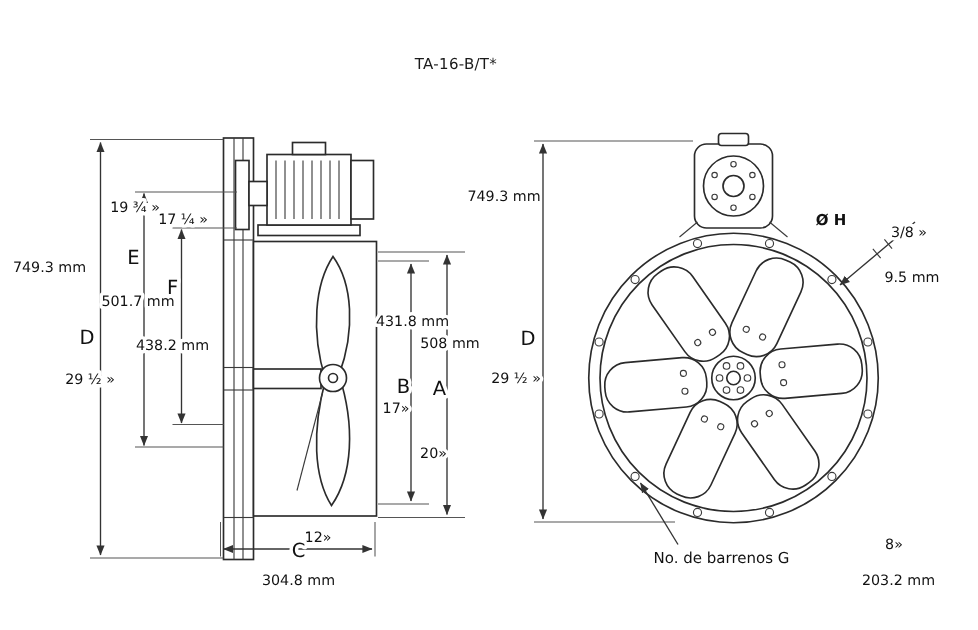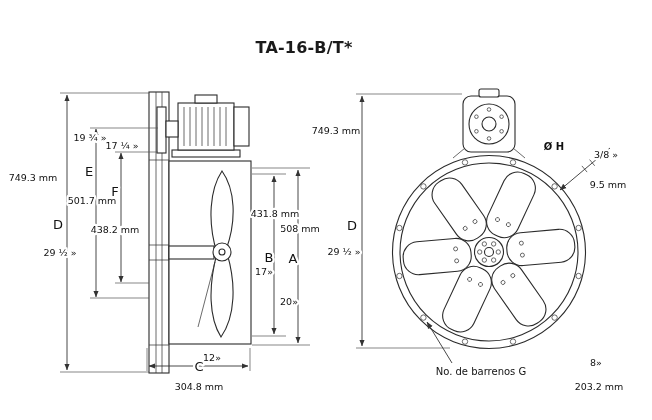--- a/index.html
+++ b/index.html
@@ -1,19 +1,19 @@
 <!DOCTYPE html>
 <html><head>
 <meta charset="utf-8">
 <style>
   html,body{margin:0;padding:0;background:#fff;}
   #page{position:relative;width:652px;height:420px;background:#fff;overflow:hidden;
         font-family:"DejaVu Sans",sans-serif;color:#1a1a1a;}
   #title{position:absolute;left:234px;top:38px;width:140px;text-align:center;
-         font-size:16px;font-weight:bold;letter-spacing:.2px;}
+         font-size:10px;font-weight:normal;letter-spacing:.2px;}
   svg{position:absolute;left:0;top:0;}
   .draw{stroke:#2b2b2b;stroke-width:1.1;fill:none;}
   .drawf{stroke:#2b2b2b;stroke-width:1.1;fill:#fff;}
   .thin{stroke:#3a3a3a;stroke-width:.75;fill:none;}
   .ext{stroke:#555;stroke-width:.7;fill:none;}
   .dimline{stroke:#333;stroke-width:.9;fill:none;}
   text.dim{font-family:"DejaVu Sans",sans-serif;font-size:9.5px;fill:#111;}
   text.letter{font-family:"DejaVu Sans",sans-serif;font-size:13px;fill:#111;}
   text.note{font-family:"DejaVu Sans",sans-serif;font-size:10px;fill:#111;}
   .halo{stroke:#fff;stroke-width:4.5px;paint-order:stroke;stroke-linejoin:round;}

